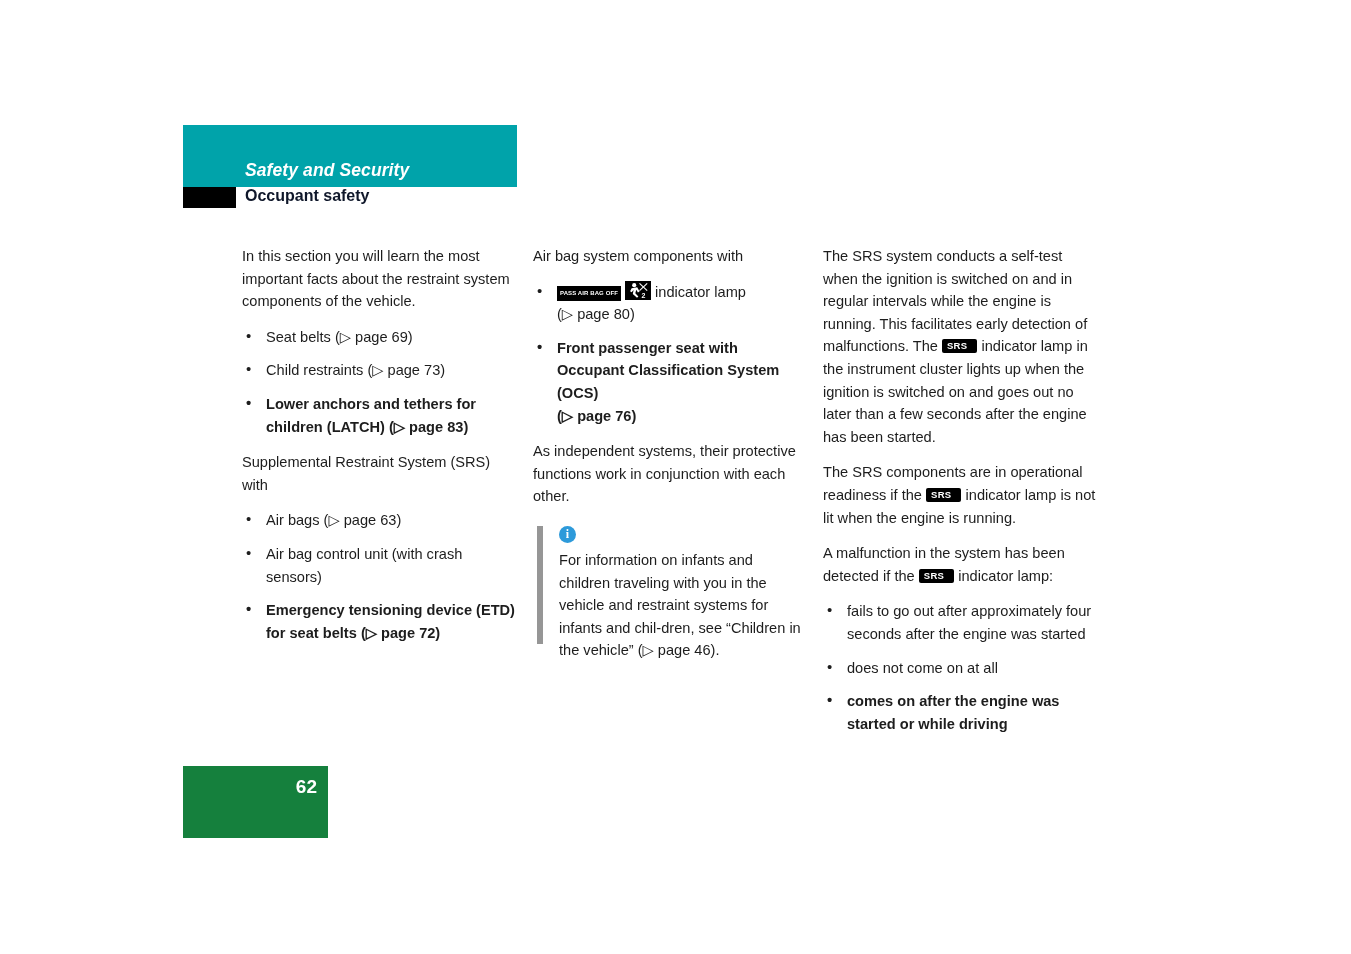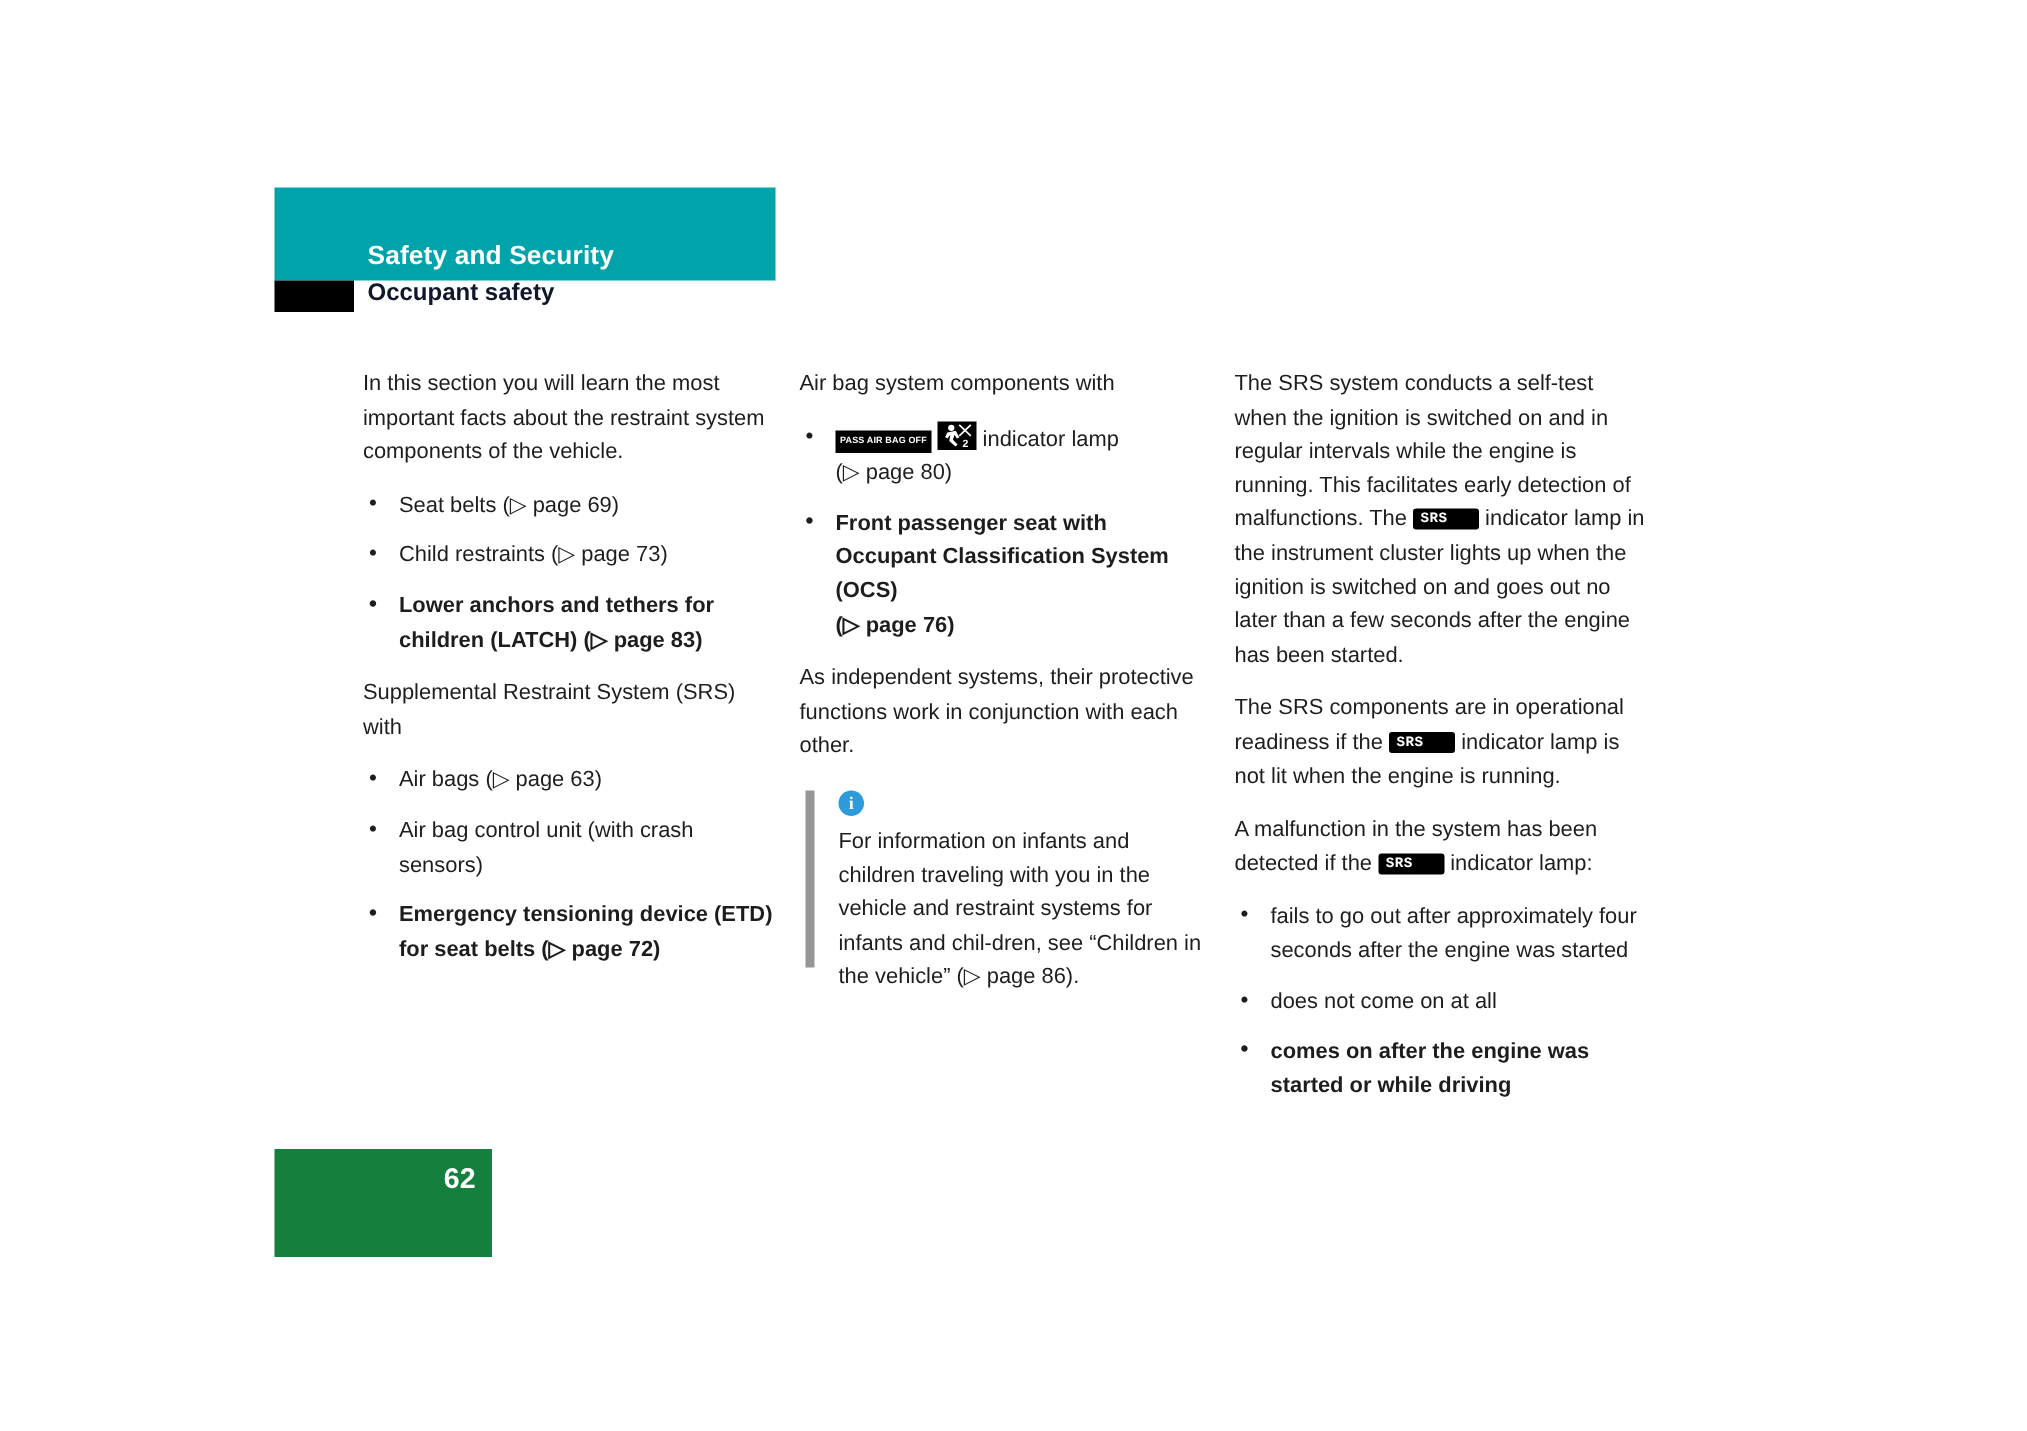--- a/index.html
+++ b/index.html
@@ -27,20 +27,21 @@
   }
   #header-title {
     position: absolute;
     left: 62px;
     bottom: 6px;
     font-size: 17.5px;
     font-weight: bold;
     color: #ffffff;
     letter-spacing: 0.1px;
     white-space: nowrap;
+    font-style: italic;
   }
   #subheader-row {
     position: absolute;
     left: 183px;
     top: 187px;
     width: 334px;
     height: 24px;
   }
   #subheader-swatch {
     position: absolute;
@@ -101,25 +102,25 @@
   .ref { white-space: nowrap; }
 
   
   .badge-srs {
     display: inline-block;
     background: #000000;
     color: #ffffff;
     font-size: 9.5px;
     font-weight: bold;
     letter-spacing: 0.3px;
-    padding: 2px 21px 2px 5px;
+    padding: 2px 10px 2px 5px;
     border-radius: 2px;
     line-height: 10px;
     vertical-align: 2px;
-    font-family: Liberation Mono, monospace;
+    font-family: Liberation Sans, sans-serif;
   }
   .badge-passoff {
     display: inline-block;
     background: #000000;
     color: #ffffff;
     font-size: 6px;
     font-weight: bold;
     letter-spacing: 0.1px;
     padding: 4px 3px;
     line-height: 7px;
@@ -248,21 +249,21 @@
       <span>Front passenger seat with Occupant Classification System (OCS)</span><br>
       <span class="ref">(▷ page 76)</span>
     </li>
   </ul>
 
   <p class="para">As independent systems, their protective functions work in conjunction with each other.</p>
 
   <div id="info-box">
     <div id="info-bar"></div>
     <div id="info-icon">i</div>
-    <div id="info-text">For information on infants and children traveling with you in the vehicle and restraint systems for infants and chil-dren, see “Children in the vehicle” (▷ page 86).</div>
+    <div id="info-text">For information on infants and children traveling with you in the vehicle and restraint systems for infants and chil-dren, see “Children in the vehicle” (▷ page 46).</div>
   </div>
 </div>
 
 <div class="col" id="col-3">
   <p class="para">
     <span>The SRS system conducts a self-test when the ignition is switched on and in regular intervals while the engine is running. This facilitates early detection of malfunctions. The</span>
     <span class="badge-srs">SRS</span>
     <span>indicator lamp in the instrument cluster lights up when the ignition is switched on and goes out no later than a few seconds after the engine has been started.</span>
   </p>
 

